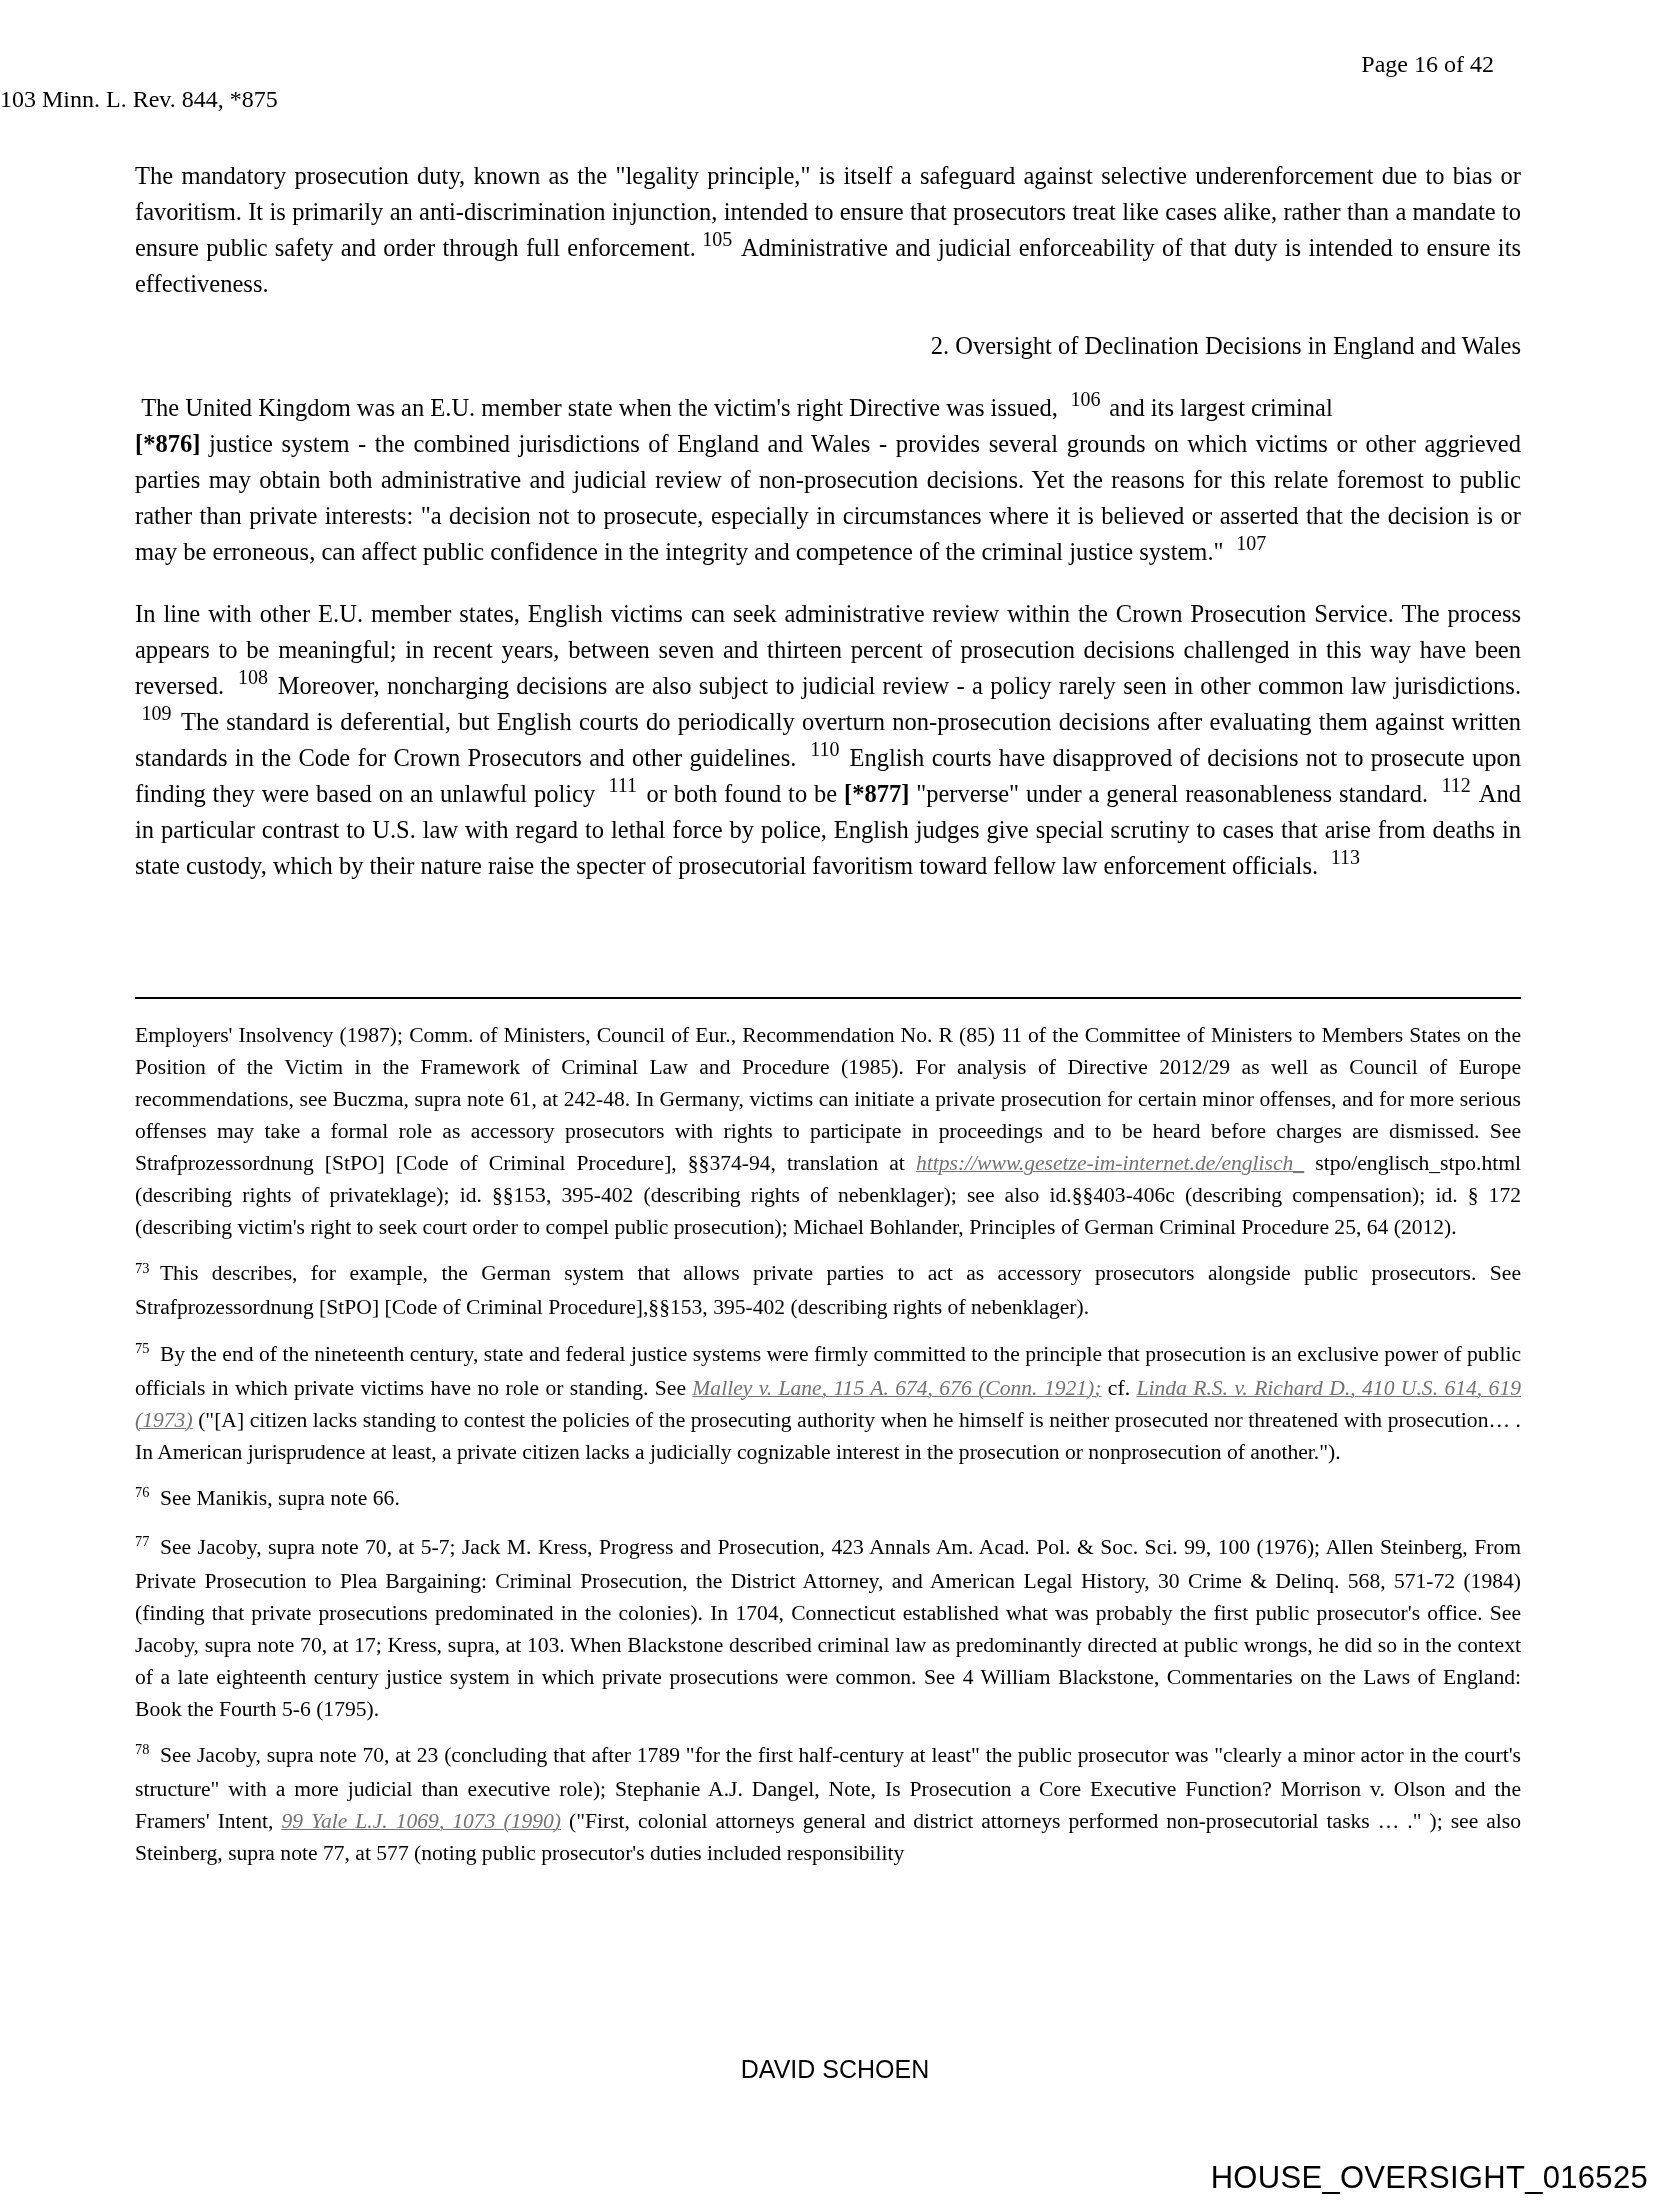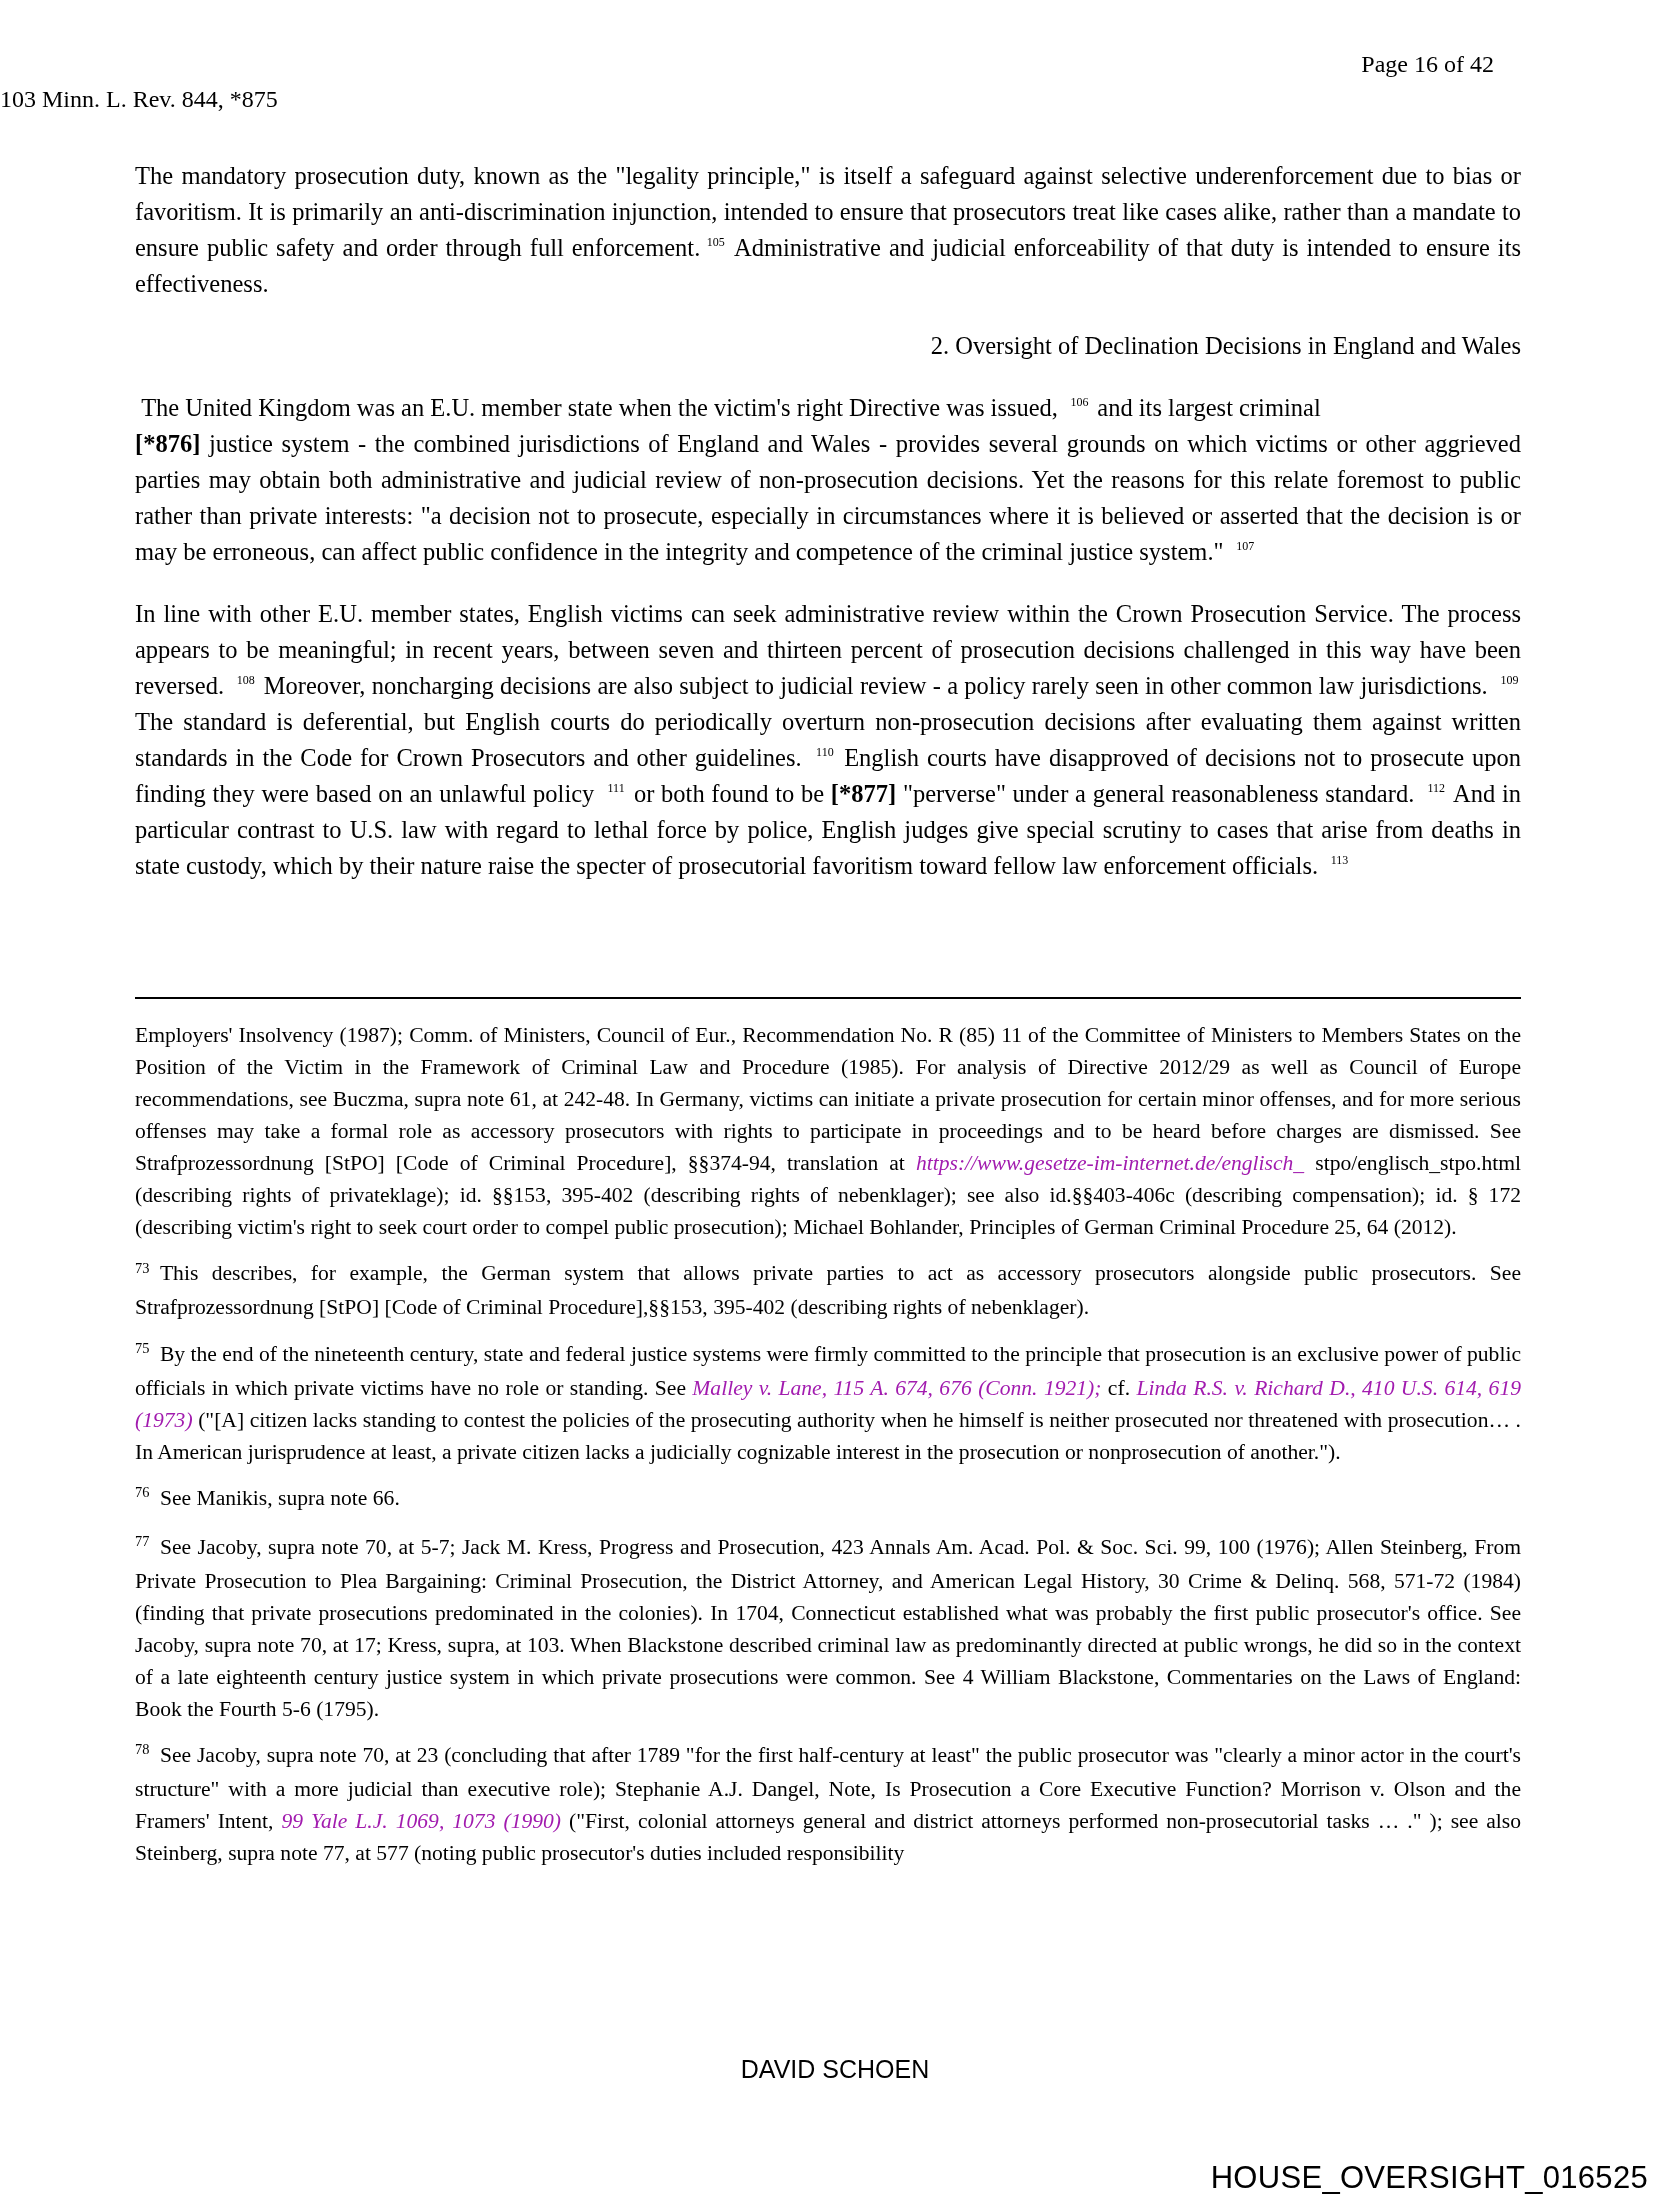--- a/index.html
+++ b/index.html
@@ -8,31 +8,31 @@
       font-family: "Liberation Serif", "DejaVu Serif", serif; color: #000;
     }
     .page-num { position: absolute; top: 51px; right: 175px; font-size: 24px; }
     .running-head { position: absolute; top: 86px; left: 0; width: 1669px; text-align: left; font-size: 24px; }
     .body {
       position: absolute; left: 135px; width: 1386px; top: 158px;
       font-size: 24.5px; line-height: 36px; text-align: justify;
     }
     .body p { margin: 0 0 26px 0; }
     .body p.heading { margin-bottom: 26px; text-align: right; }
-    sup { font-size: 12px; vertical-align: 0; position: relative; top: -10.5px; line-height: 0; margin-left: 6.5px; margin-right: 2.6px; }
+    sup { font-size: 20px; vertical-align: 0; position: relative; top: -10.5px; line-height: 0; margin-left: 6.5px; margin-right: 2.6px; }
     .star { font-weight: bold; }
     .rule { position: absolute; left: 135px; width: 1386px; top: 997px; height: 0; border-top: 2.6px solid #000; }
     .notes {
       position: absolute; left: 135px; width: 1386px; top: 1019px;
       font-size: 21.6px; line-height: 32px; text-align: justify;
     }
     .notes p { margin: 0 0 14.4px 0; }
     .notes p.gap { margin-top: 8px; }
     .fn { font-size: 14.4px; position: relative; top: -7.9px; margin-right: 10.5px; }
-    a.cite { color: #a21caf; font-style: italic; text-decoration-thickness: 1.3px; }
+    a.cite { color: #737373; font-style: italic; text-decoration: underline; text-decoration-thickness: 1.3px; }
     .footer-name { position: absolute; top: 2055px; left: 0; width: 1669px; text-align: center; font-family: "Liberation Sans", sans-serif; font-size: 25px; padding-left: 1px; box-sizing: border-box; }
     .bates { position: absolute; top: 2160px; right: 21px; font-family: Liberation Sans, sans-serif; font-size: 31px; letter-spacing: 0.3px; }
   </style>
 </head>
 <body>
 
 <div class="page-num">Page 16 of 42</div>
 <div class="running-head">103 Minn. L. Rev. 844, *875</div>
 
 <div class="body">

